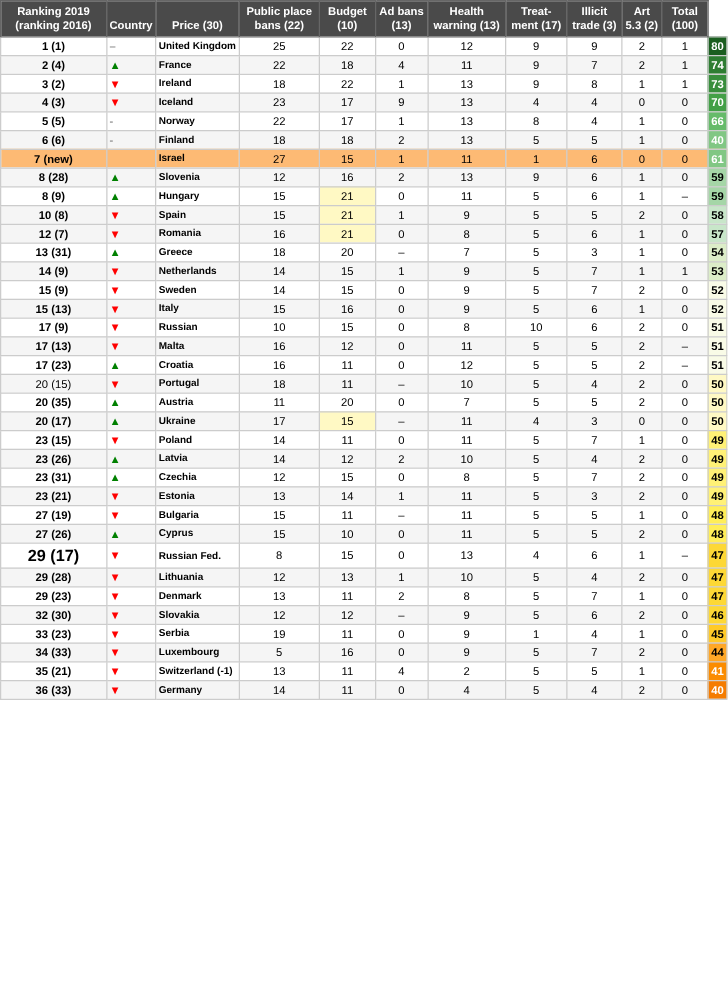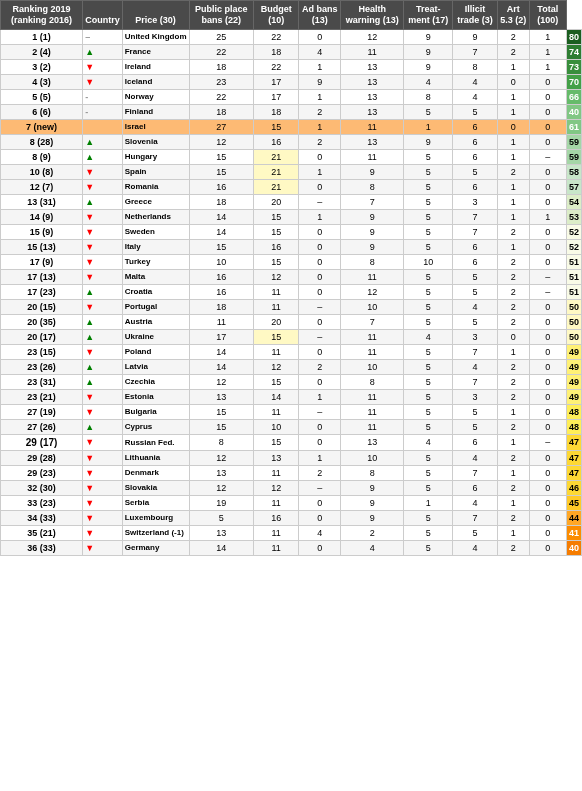--- a/index.html
+++ b/index.html
@@ -292,21 +292,21 @@
         <td>9</td>
         <td>5</td>
         <td>6</td>
         <td>1</td>
         <td>0</td>
         <td class="t52">52</td>
       </tr>
       <tr style="background: rgb(255, 255, 255);">
         <td style="font-weight: bold; font-size: 9px; white-space: nowrap;">17 (9)</td>
         <td><span style="color:red;">▼</span></td>
-        <td style="text-align: left; font-weight: bold; white-space: nowrap;">Turkey</td>
+        <td style="text-align: left; font-weight: bold; white-space: nowrap;">Russian</td>
         <td>10</td>
         <td>15</td>
         <td>0</td>
         <td>8</td>
         <td>10</td>
         <td>6</td>
         <td>2</td>
         <td>0</td>
         <td class="t51">51</td>
       </tr>
@@ -332,21 +332,21 @@
         <td>11</td>
         <td>0</td>
         <td>12</td>
         <td>5</td>
         <td>5</td>
         <td>2</td>
         <td>–</td>
         <td class="t51">51</td>
       </tr>
       <tr style="background: rgb(245, 245, 245);">
-        <td style="font-weight: bold; font-size: 9px; white-space: nowrap;">20 (15)</td>
+        <td style="font-weight: normal; font-size: 9px; white-space: nowrap;">20 (15)</td>
         <td><span style="color:red;">▼</span></td>
         <td style="text-align: left; font-weight: bold; white-space: nowrap;">Portugal</td>
         <td>18</td>
         <td>11</td>
         <td>–</td>
         <td>10</td>
         <td>5</td>
         <td>4</td>
         <td>2</td>
         <td>0</td>
@@ -458,21 +458,21 @@
         <td>10</td>
         <td>0</td>
         <td>11</td>
         <td>5</td>
         <td>5</td>
         <td>2</td>
         <td>0</td>
         <td class="t48">48</td>
       </tr>
       <tr style="background: rgb(255, 255, 255);">
-        <td style="font-weight: bold; font-size: 10px; white-space: nowrap;">29 (17)</td>
+        <td style="font-weight: bold; font-size: 13px; white-space: nowrap;">29 (17)</td>
         <td><span style="color:red;">▼</span></td>
         <td style="text-align: left; font-weight: bold; white-space: nowrap;">Russian Fed.</td>
         <td>8</td>
         <td>15</td>
         <td>0</td>
         <td>13</td>
         <td>4</td>
         <td>6</td>
         <td>1</td>
         <td>–</td>

